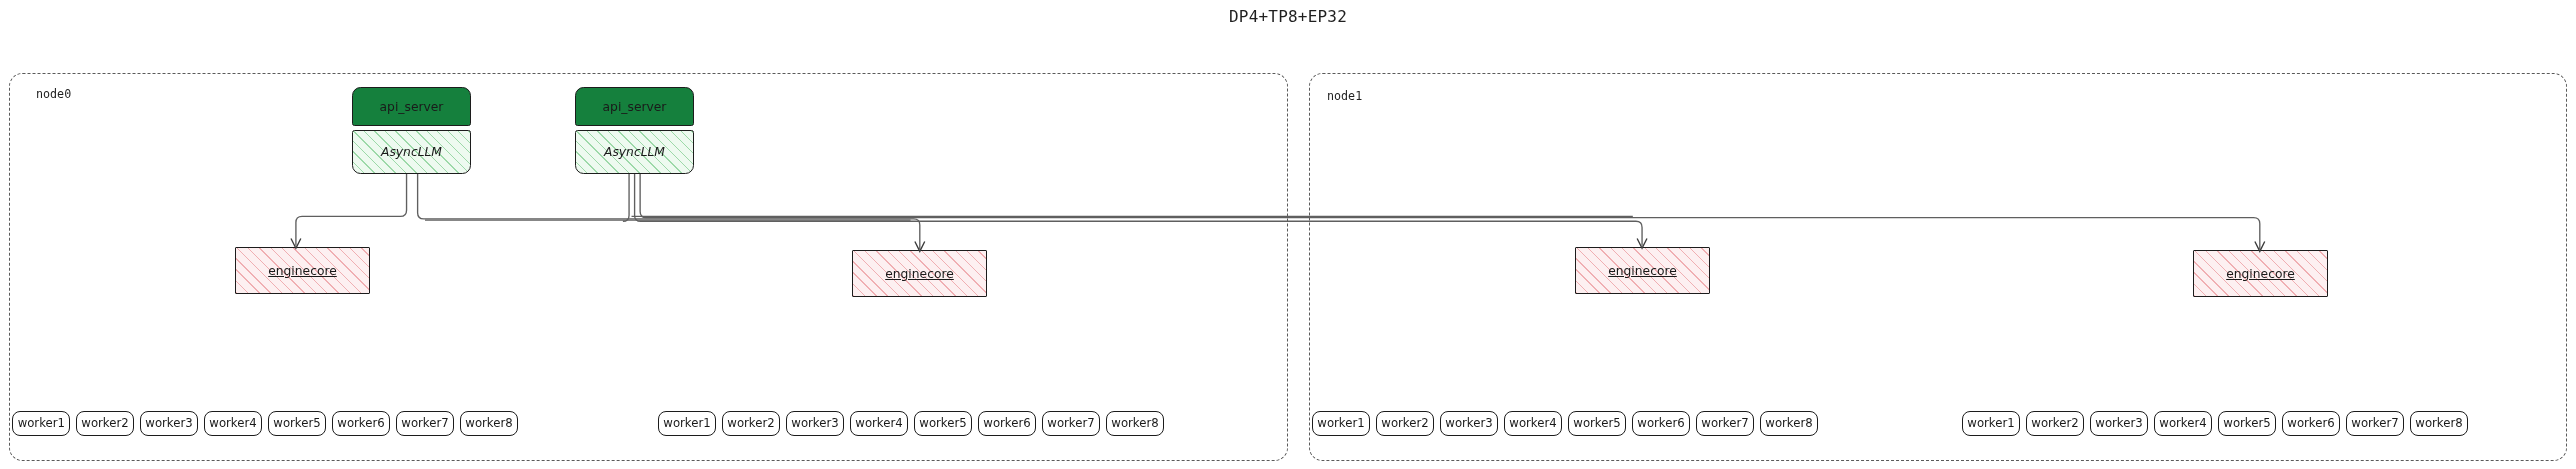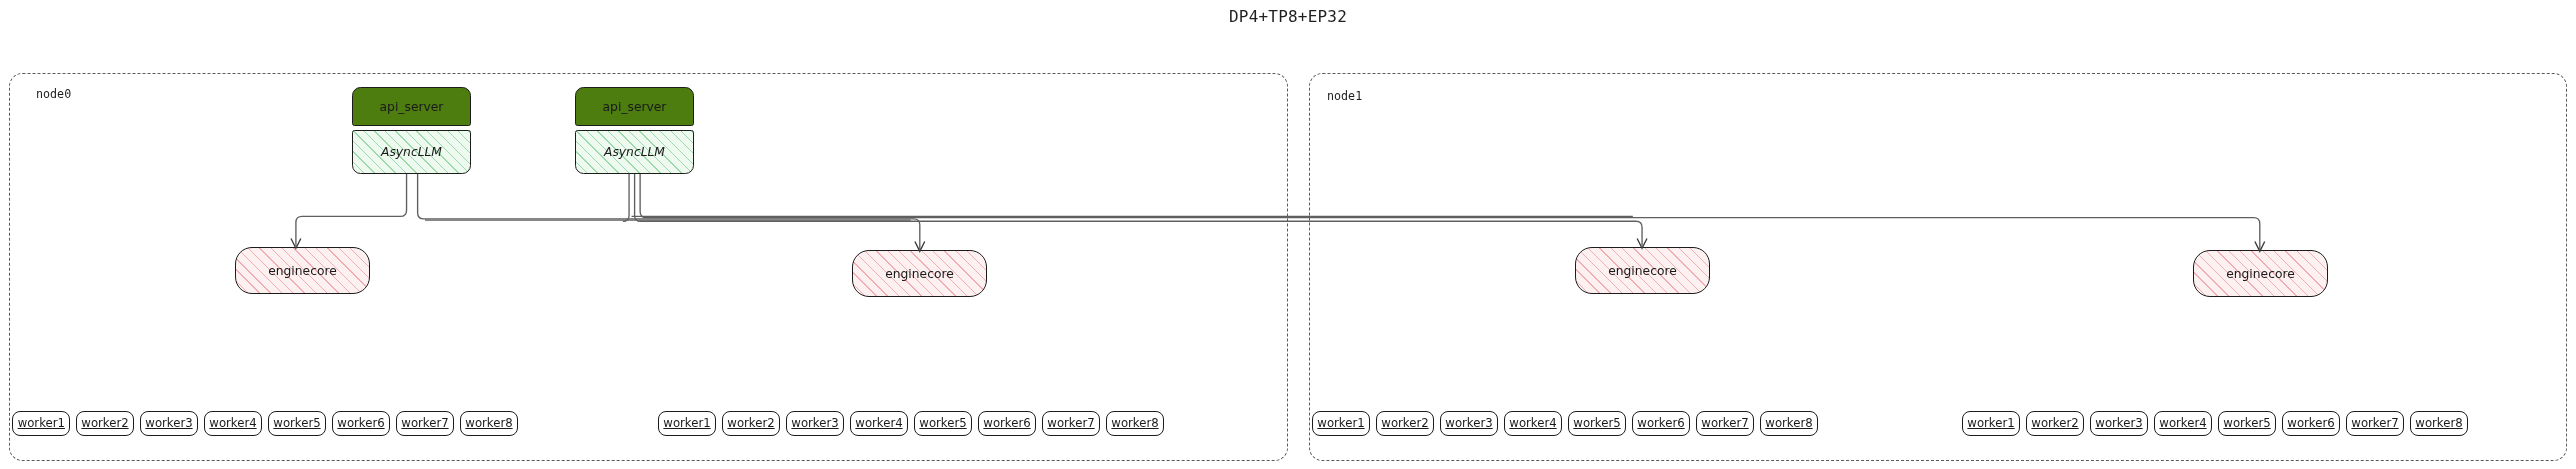--- a/index.html
+++ b/index.html
@@ -36,45 +36,45 @@
     position:absolute;box-sizing:border-box;
     border:1.5px solid #1c1c1c;
     display:flex;align-items:center;justify-content:center;
     font-size:12.3px;color:#1a1a1a;white-space:nowrap;
     background:#ffffff;
   }
   .nbox .lbl{position:relative;z-index:3;}
 
   .apiserver{
     border-radius:8.6px 8.6px 2.5px 2.5px;
-    background:#4d7c0f;
+    background:#15803d;
     align-items:center;
   }
   .asyncllm{
     border-radius:2.5px 2.5px 8.6px 8.6px;
     background:#eefaf0;
     background-image:repeating-linear-gradient(
         45deg,
         rgba(90,190,110,.55) 0 1px,
         rgba(0,0,0,0) 1px 7.4px);
     font-style:italic;
   }
   .enginecore{
-    border-radius:17px;
+    border-radius:1px;
     background:#fdf0f1;
     background-image:repeating-linear-gradient(
         45deg,
         rgba(233,140,145,.65) 0 1px,
         rgba(0,0,0,0) 1px 8px);
+    text-decoration:underline;
   }
   .worker{
     border-radius:8px;
     background:#ffffff;
     font-size:11.7px;
-    text-decoration:underline;
   }
 
   
   #edges{position:absolute;left:0;top:0;width:2576px;height:469px;
          pointer-events:none;z-index:1;}
   .edge{fill:none;stroke:#5f5f5f;stroke-width:2.2px;}
   .ahead{fill:none;stroke:#3a3a3a;stroke-width:2.2px;}
 </style>
 </head>
 <body>

